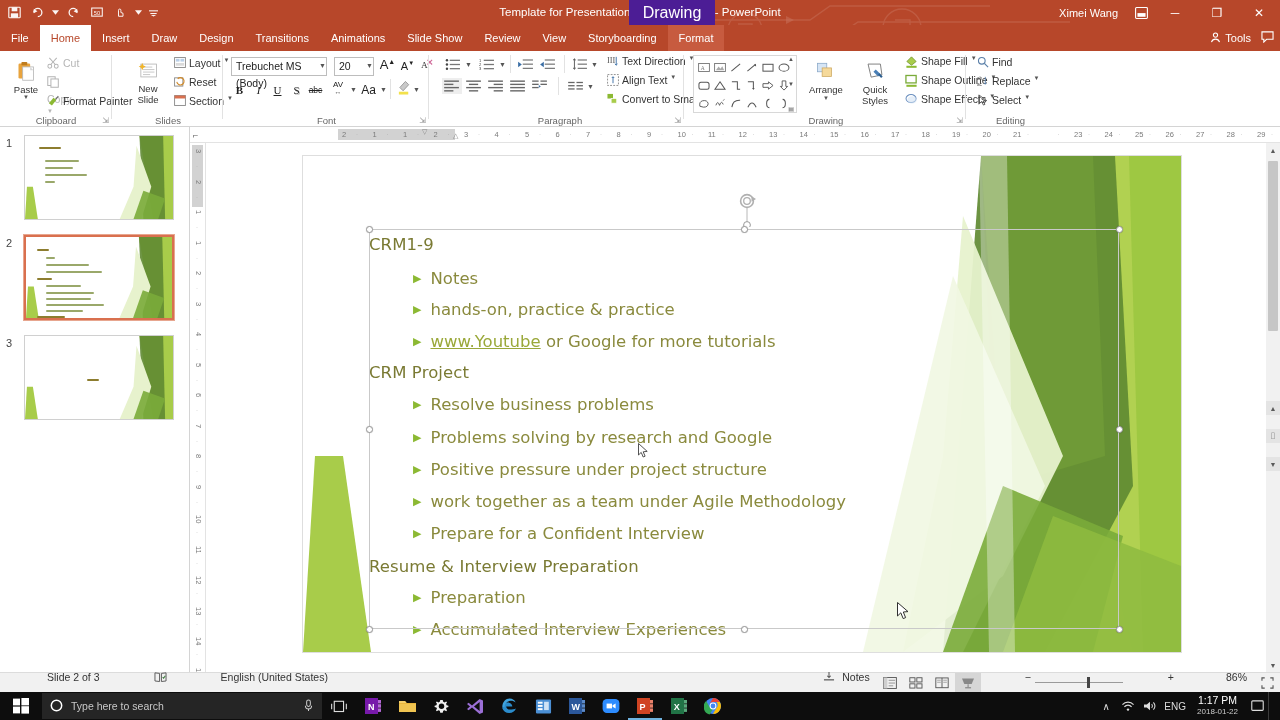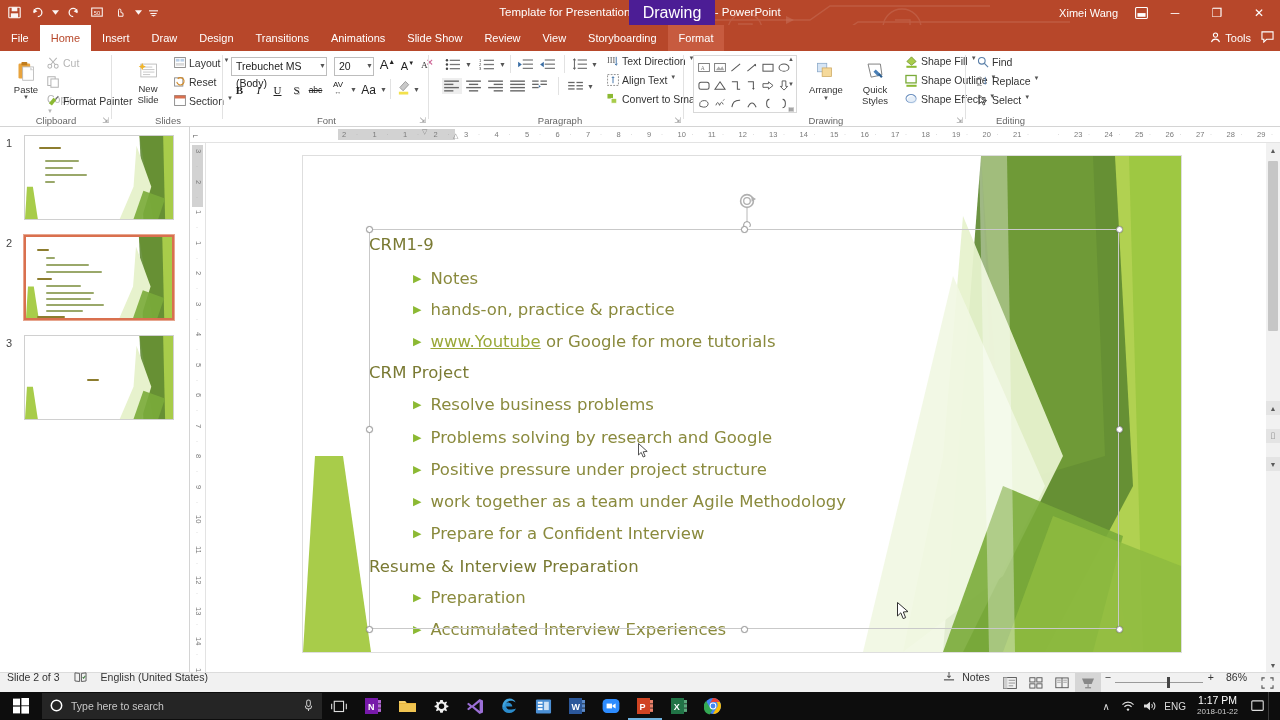--- a/index.html
+++ b/index.html
@@ -181,21 +181,21 @@
   .vthumb { position:absolute; left:2px; width:10px; background:#c6c6c6; border-radius:1px; }
   .sarrow { position:absolute; left:0; width:14px; height:14px; display:flex;
             align-items:center; justify-content:center; font-size:7px; color:#5a5a5a; cursor:pointer; }
 
   
   .status {
     position:absolute; left:0; top:672px; width:1280px; height:20px;
     background:#f1f1f1; border-top:1px solid #dcdcdc;
     display:flex; align-items:center; font-size:10.5px; color:#333;
   }
-  .st-item { padding:0 7px; height:32px; line-height:20px; cursor:pointer; white-space:nowrap; }
+  .st-item { padding:0 7px; height:32px; line-height:20px; cursor:pointer; white-space:nowrap;margin-left:40px; }
   .viewbtn { width:26px; height:20px; display:flex; align-items:center; justify-content:center; cursor:pointer; }
   .viewbtn.active { background:#d6d6d6; }
   .zoomslider { position:relative; width:88px; height:20px; display:flex; align-items:center; cursor:pointer; }
   .zline { position:absolute; left:0; right:0; height:1px; background:#9a9a9a; }
   .zknob { position:absolute; left:52px; width:3px; height:11px; background:#444; }
 
   
   .taskbar {
     position:absolute; left:0; top:692px; width:1280px; height:28px;
     background:#0d0d0d; display:flex; align-items:center;

